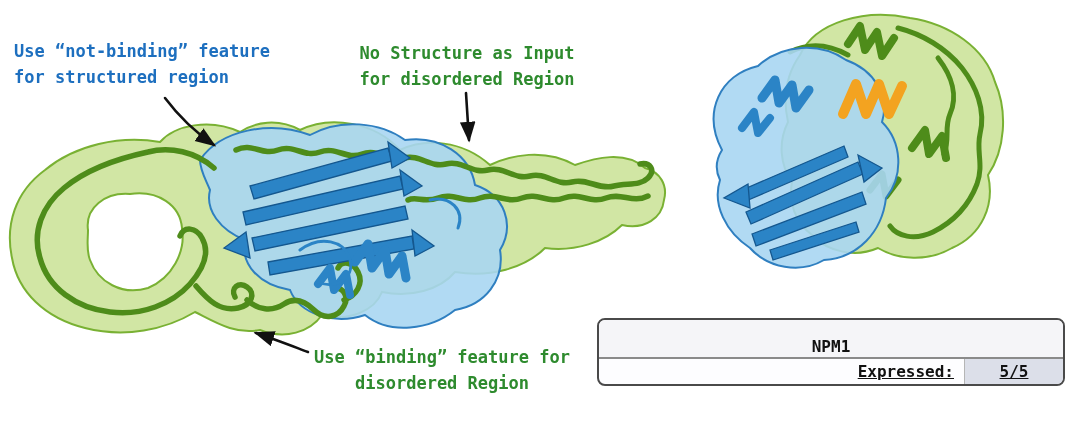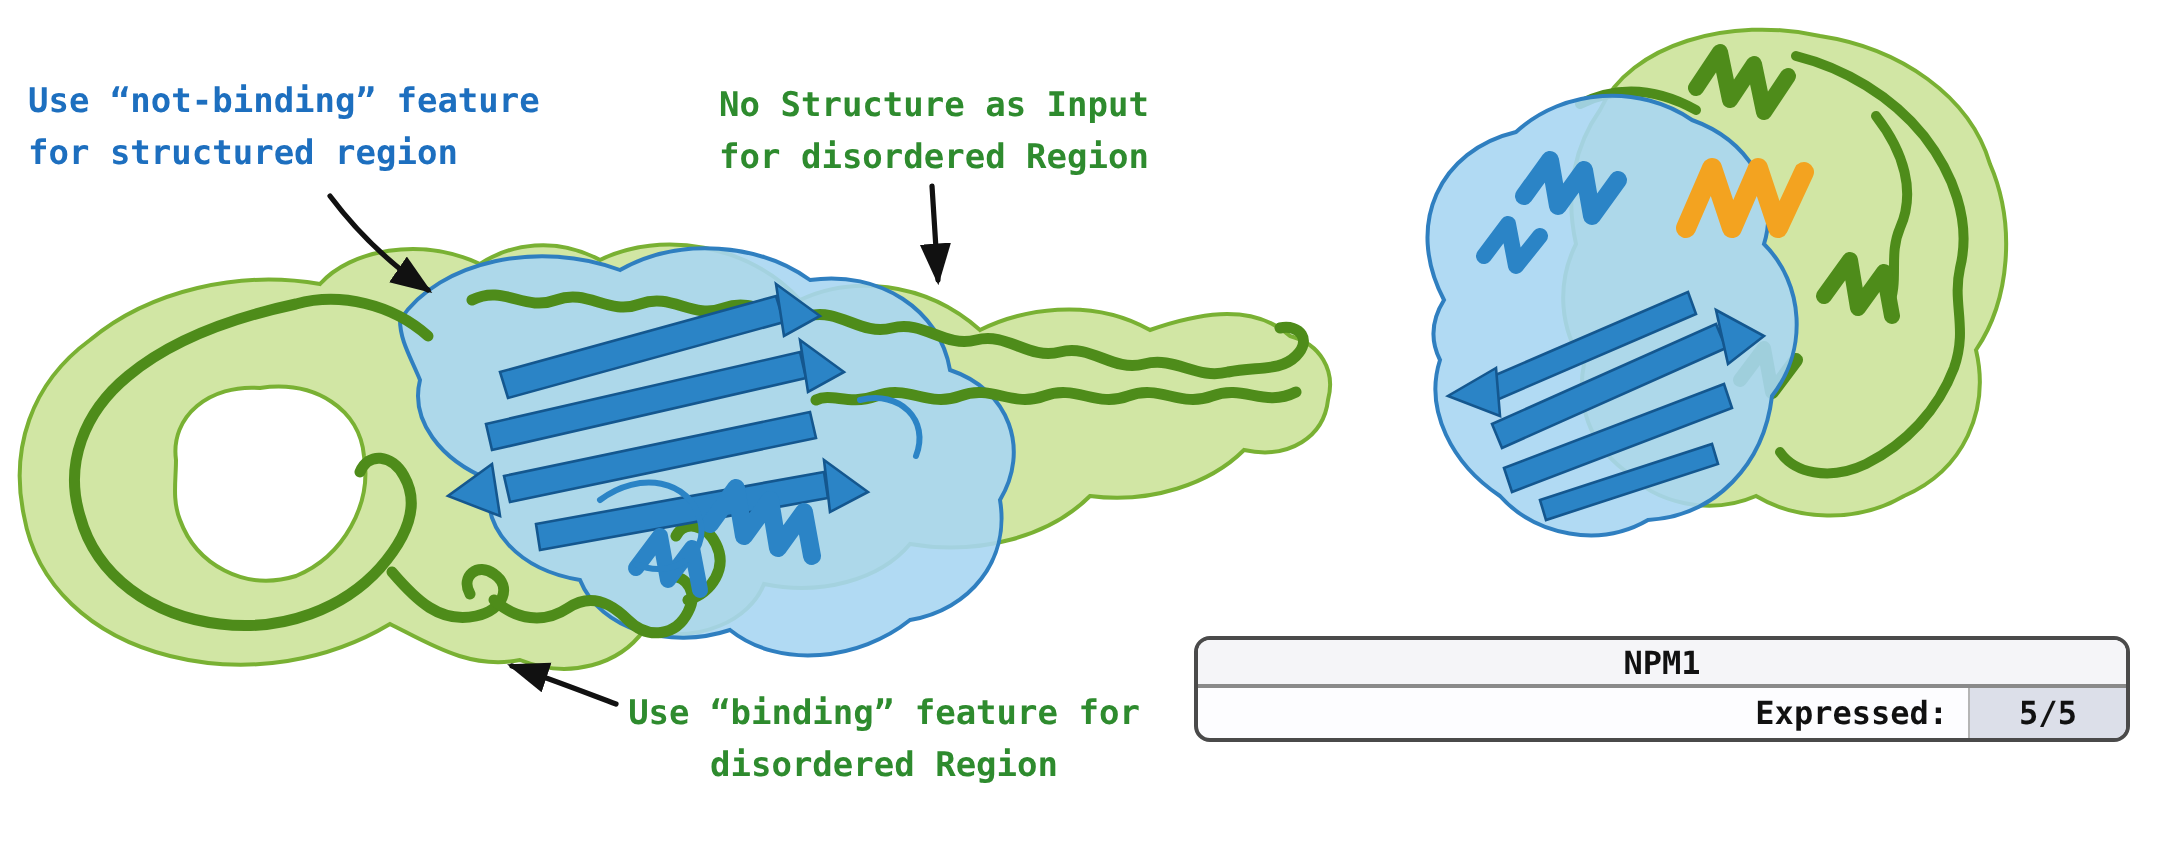--- a/index.html
+++ b/index.html
@@ -10,26 +10,26 @@
 
   .annot { position:absolute; font-weight:bold; font-size:17px; line-height:26px;
            white-space:pre-line; letter-spacing:0; }
   .annot-blue        { left:14px;  top:38px;  color:#1d6fbf; text-align:left; }
   .annot-green-top   { left:352px; top:40px;  width:230px; color:#2e8b2e; text-align:center; }
   .annot-green-bottom{ left:312px; top:344px; width:260px; color:#2e8b2e; text-align:center; }
 
   .npm-table { position:absolute; left:597px; top:318px; width:464px;
                border:2px solid #4a4a4a; border-radius:8px; background:#fdfdff;
                font-size:16px; font-weight:bold; color:#111; overflow:hidden; }
-  .npm-header { text-align:center; padding:2px 0 1px; background:#f5f5f8;
+  .npm-header { text-align:center; padding:17px 0 1px; background:#f5f5f8;
                 border-bottom:2px solid #8a8a8a; }
-  .npm-row { display:flex; align-items:stretch; }
+  .npm-row { display:flex; align-items:stretch;text-decoration:underline; }
   .npm-row + .npm-row { border-top:1px solid #b5b5b5; }
   .npm-label { flex:1; text-align:right; padding:3px 10px 3px 0; white-space:nowrap; }
-  .npm-value { width:62px; text-align:center; padding:3px 8px; border-left:1px solid #b5b5b5; }
+  .npm-value { width:62px; text-align:center; padding:3px 18px; border-left:1px solid #b5b5b5; }
   .npm-value.v1 { background:#dcdfe9; }
   .npm-value.v2 { background:#ccd4ea; }
 </style>
 </head>
 <body>
 
 <div class="figure">
 
   <svg width="1080" height="421" viewBox="0 0 1080 421">
     <defs>

